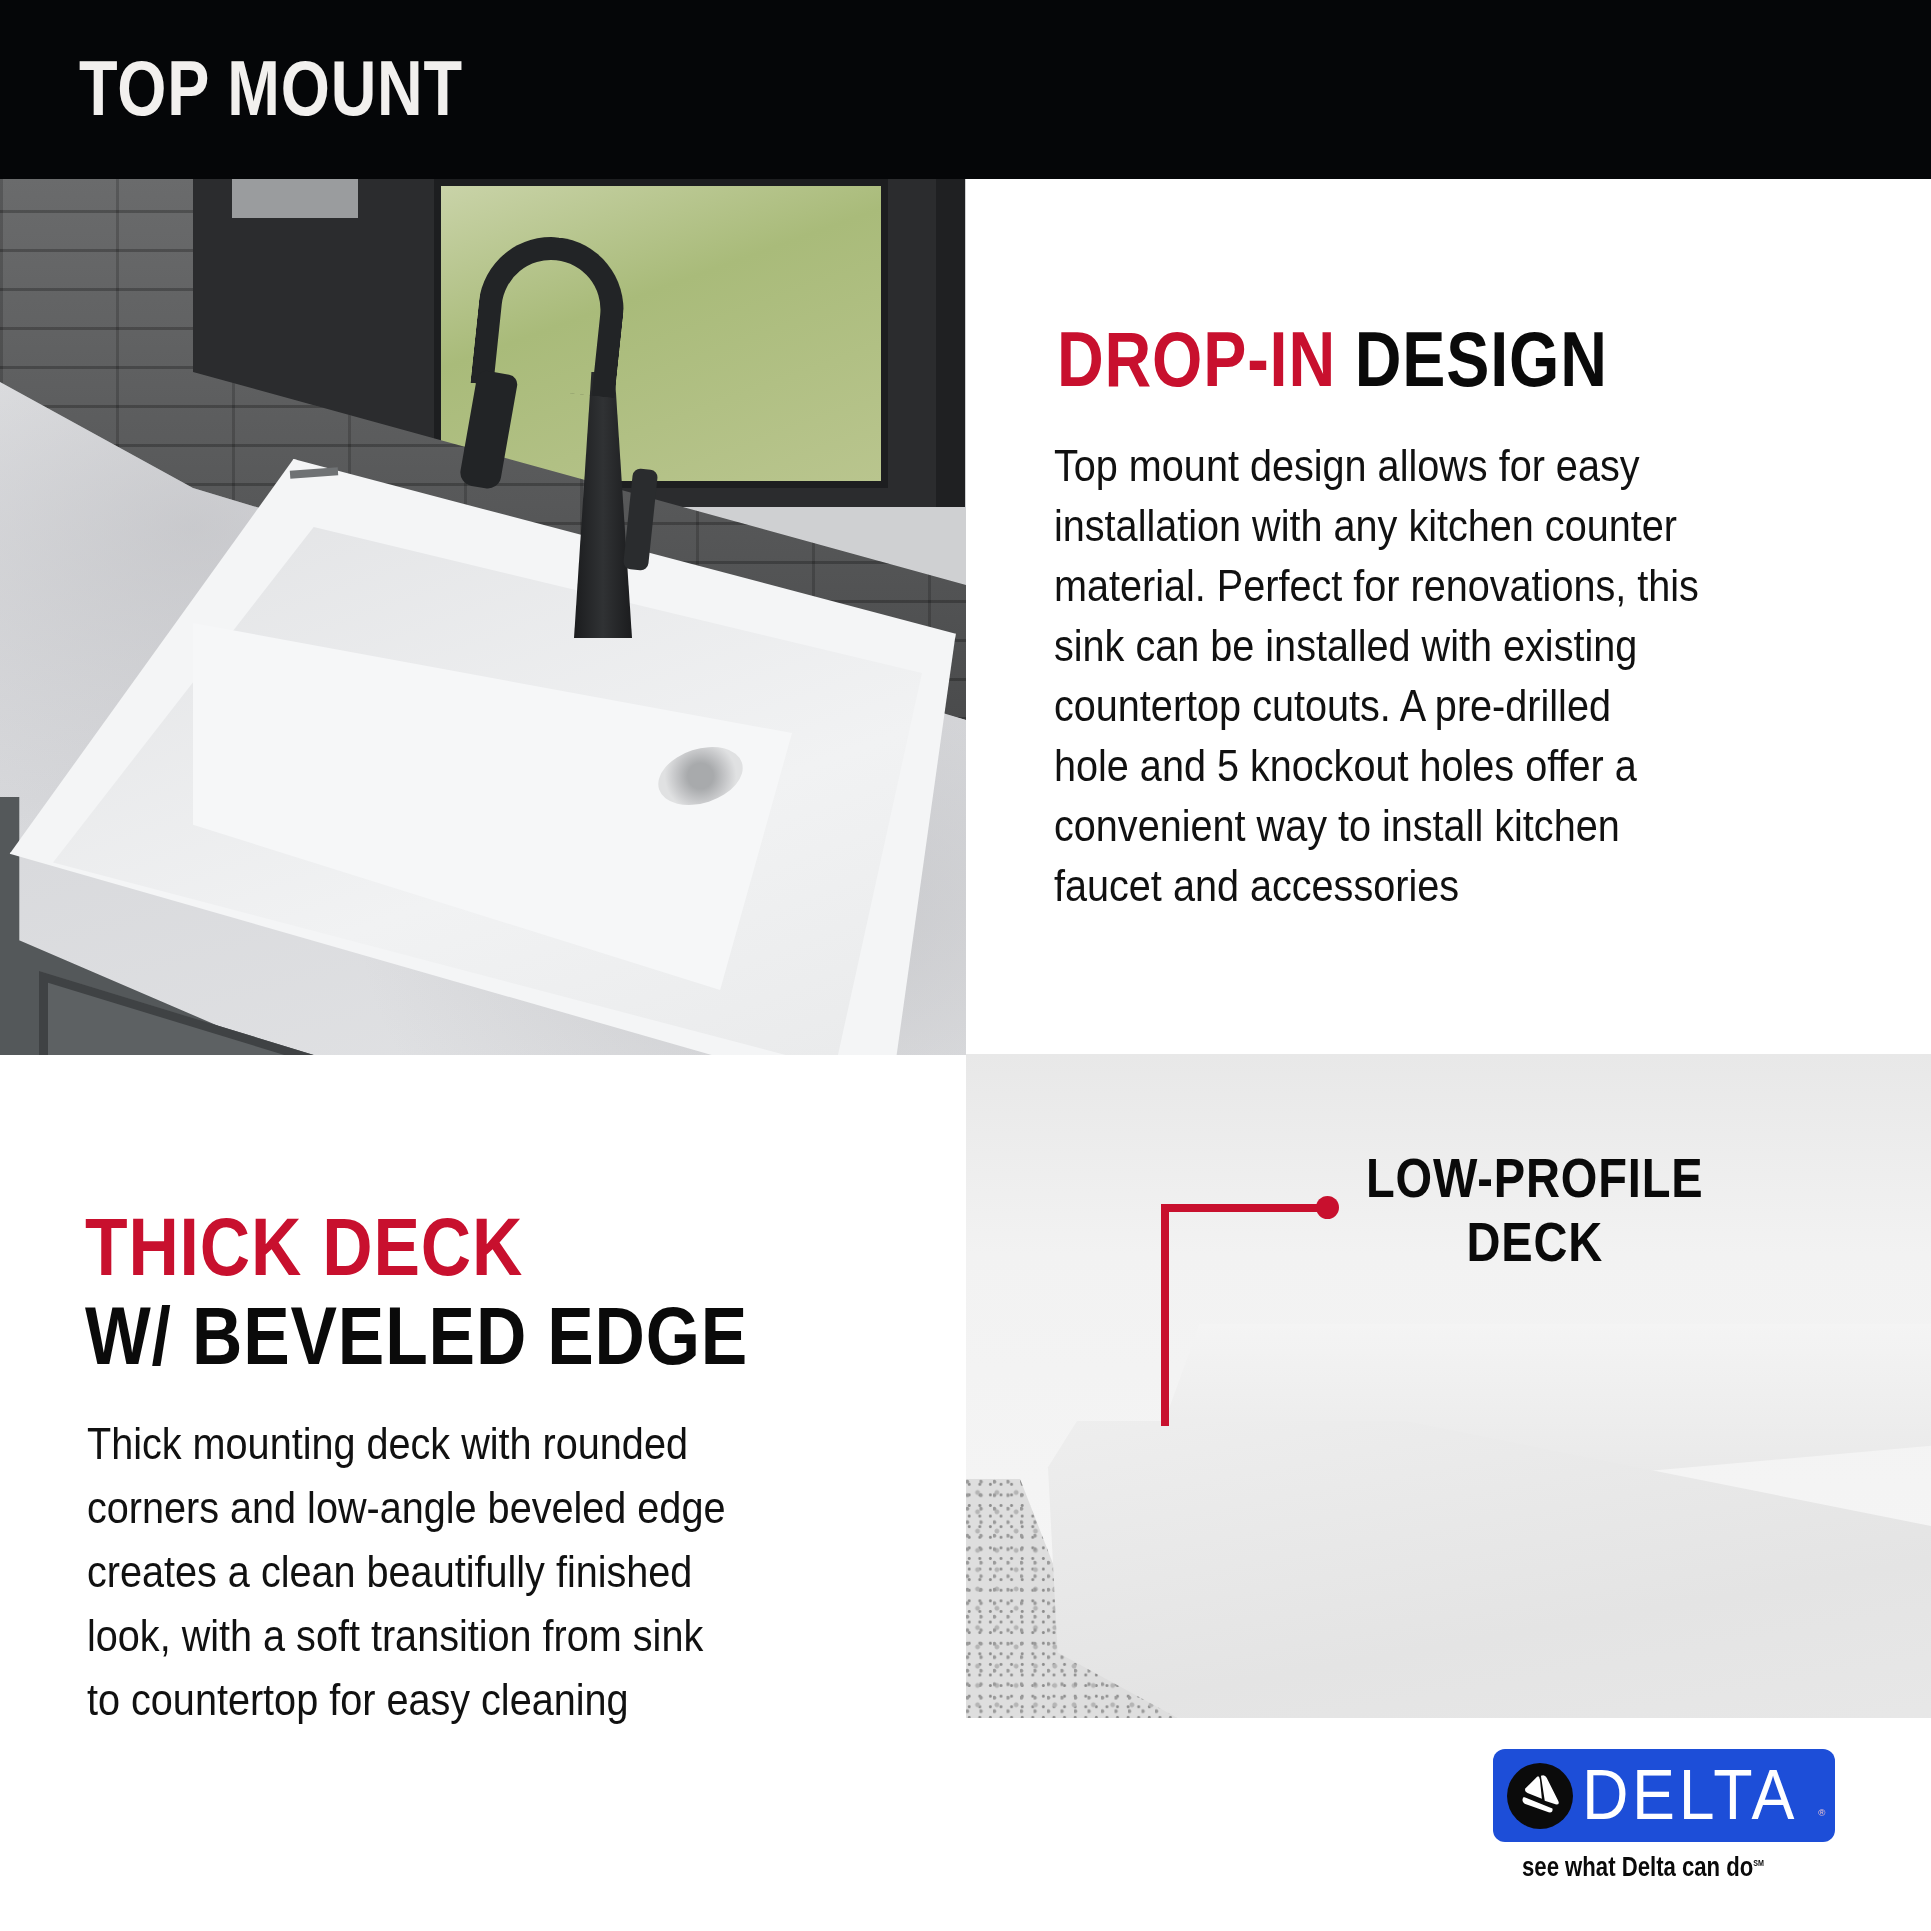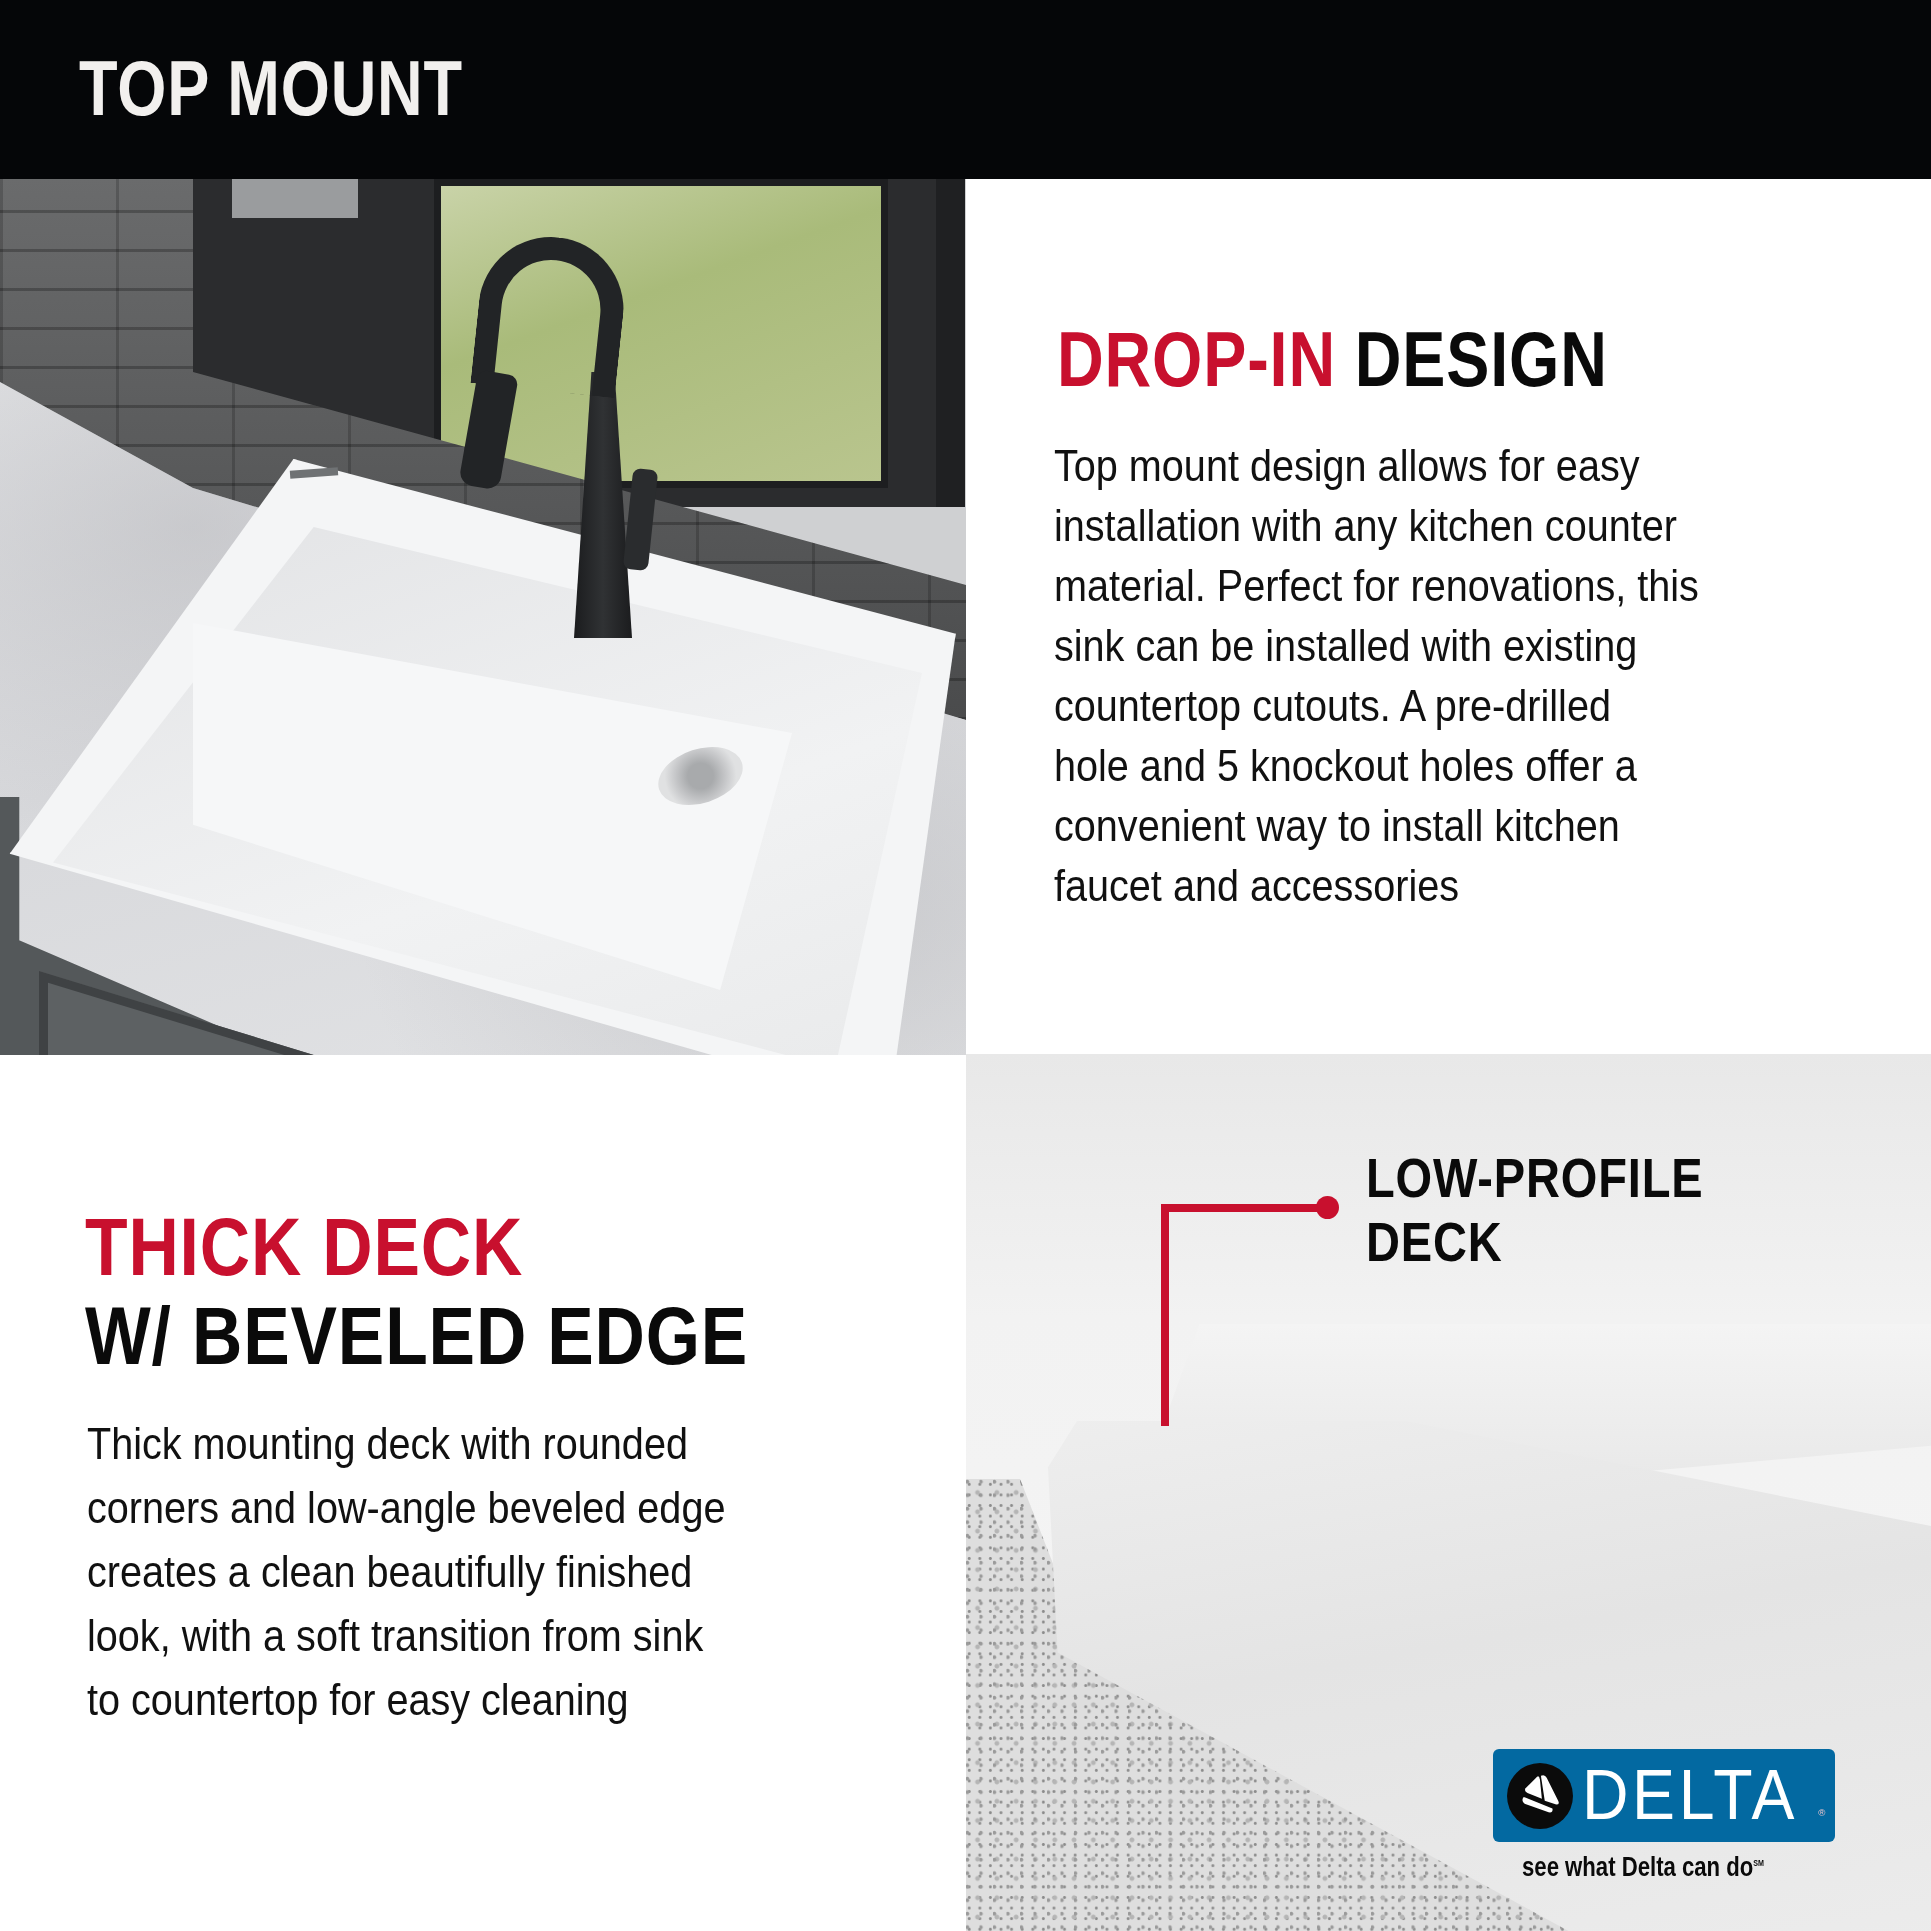--- a/index.html
+++ b/index.html
@@ -50,42 +50,42 @@
   .drop-in-body { position: absolute; left: 1054px; top: 436px; width: 830px; font-size: 44px; line-height: 60px; color: #111; font-weight: 400; transform: scaleX(0.9); transform-origin: left top; }
   .drop-in-body span { display: block; white-space: nowrap; }
 
   
   .thick-heading-1 { position: absolute; left: 85px; top: 1207px; font-weight: 700; font-size: 81px; line-height: 1; color: #c8102e; white-space: nowrap; transform: scaleX(0.86); transform-origin: left center; letter-spacing: 1px; }
   .thick-heading-2 { position: absolute; left: 85px; top: 1296px; font-weight: 700; font-size: 81px; line-height: 1; color: #0a0a0a; white-space: nowrap; transform: scaleX(0.86); transform-origin: left center; letter-spacing: 1px; }
   .thick-body { position: absolute; left: 87px; top: 1412px; width: 869px; font-size: 44px; line-height: 64px; color: #111; transform: scaleX(0.9); transform-origin: left top; }
   .thick-body span { display: block; white-space: nowrap; }
 
   
-  .photo-deck { position: absolute; left: 966px; top: 1054px; width: 966px; height: 877px; overflow: hidden; background: linear-gradient(180deg, #e8e8e8 0%, #f2f2f2 30%, #f6f6f6 100%); }
+  .photo-deck { position: absolute; left: 966px; top: 1054px; width: 966px; height: 664px; overflow: hidden; background: linear-gradient(180deg, #e8e8e8 0%, #f2f2f2 30%, #f6f6f6 100%); text-align: center; }
   .quartz { position: absolute; left: 0; top: 425px; width: 676px; height: 483px;
      background:
        radial-gradient(circle at 10% 20%, #9a9a9a 1.4px, transparent 2.4px),
        radial-gradient(circle at 60% 70%, #b5b5b5 1.9px, transparent 2.9px),
        radial-gradient(circle at 30% 50%, #8c8c8c 1px, transparent 1.9px),
        #dedede;
      background-size: 13.5px 13.5px, 19.3px 19.3px, 10.6px 10.6px, auto;
      clip-path: polygon(0 0, 8% 0, 18% 36%, 100% 100%, 0 100%); }
   .deck-top { position: absolute; left: 164px; top: 270px; width: 869px; height: 193px; background: linear-gradient(180deg, #f4f4f4, #e6e6e6);
      clip-path: polygon(8% 0, 100% -10%, 100% 60%, 0 100%); }
   .deck-front { position: absolute; left: 53px; top: 367px; width: 966px; height: 579px; background: linear-gradient(170deg, #eeeeee 0%, #e4e4e4 40%, #ededed 100%);
      clip-path: polygon(6% 0, 40% 0, 100% 20%, 100% 100%, 70% 100%, 4% 40%, 3% 8%);
      border-radius: 29px; }
   .callout-vertical { position: absolute; left: 195px; top: 150px; width: 7.7px; height: 222px; background: #c8102e; }
   .callout-horizontal { position: absolute; left: 195px; top: 150px; width: 164px; height: 7.7px; background: #c8102e; }
   .callout-dot { position: absolute; left: 350px; top: 142px; width: 23px; height: 23px; border-radius: 50%; background: #c8102e; }
   .lowprofile-label { position: absolute; left: 400px; top: 92px; font-weight: 700; font-size: 56px; line-height: 64px; color: #0a0a0a; transform: scaleX(0.84); transform-origin: left top; letter-spacing: 1px; }
   .lowprofile-label span { display: block; white-space: nowrap; }
 
   
-  .delta-badge { position: absolute; left: 1493px; top: 1749px; width: 342px; height: 93px; background: #0369a1; border-radius: 6px; }
+  .delta-badge { position: absolute; left: 1493px; top: 1749px; width: 342px; height: 93px; background: #1d4ed8; border-radius: 12px; }
   .delta-mark { position: absolute; left: 13.5px; top: 13.5px; width: 66px; height: 66px; border-radius: 50%; background: #0b0b0b; }
   .delta-mark svg { position: absolute; left: 9.7px; top: 9.7px; }
   .delta-word { position: absolute; left: 89px; top: 7.7px; font-size: 70px; line-height: 77px; color: #ffffff; letter-spacing: 3.9px; font-weight: 400; transform: scaleX(0.92); transform-origin: left top; }
   .delta-reg { position: absolute; right: 9.7px; top: 58px; font-size: 9.7px; color: #f3c9cf; }
   .delta-tagline { position: absolute; left: 1522px; top: 1852px; font-weight: 700; font-size: 27px; color: #0a0a0a; white-space: nowrap; transform: scaleX(0.82); transform-origin: left top; }
   .delta-tagline sup { font-size: 8.7px; vertical-align: super; }
 </style>
 </head>
 <body>
 

